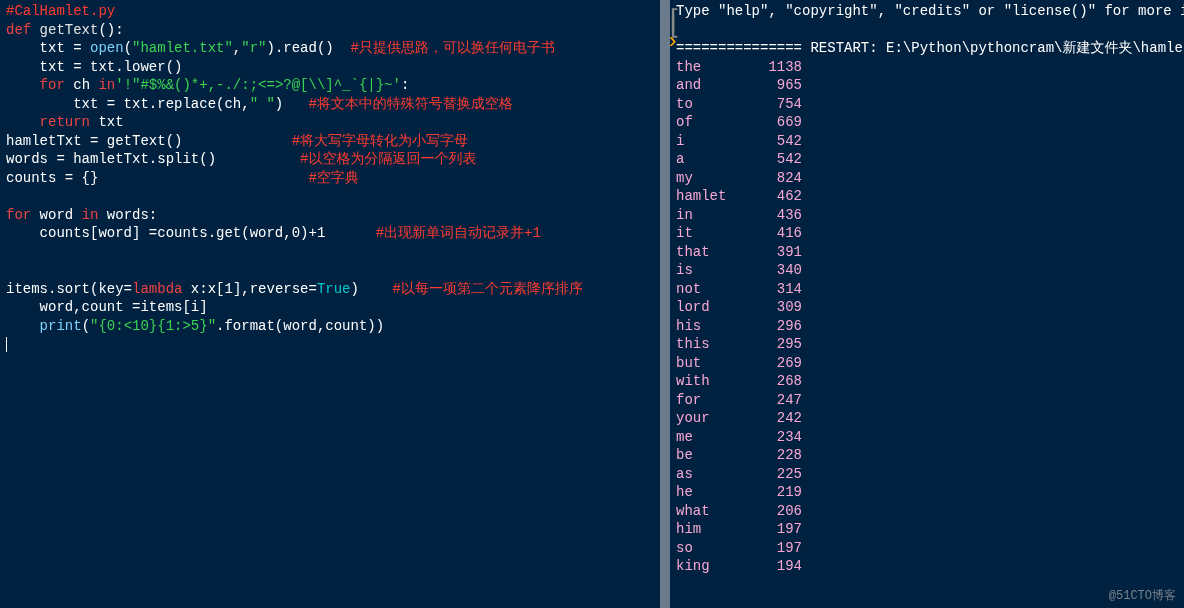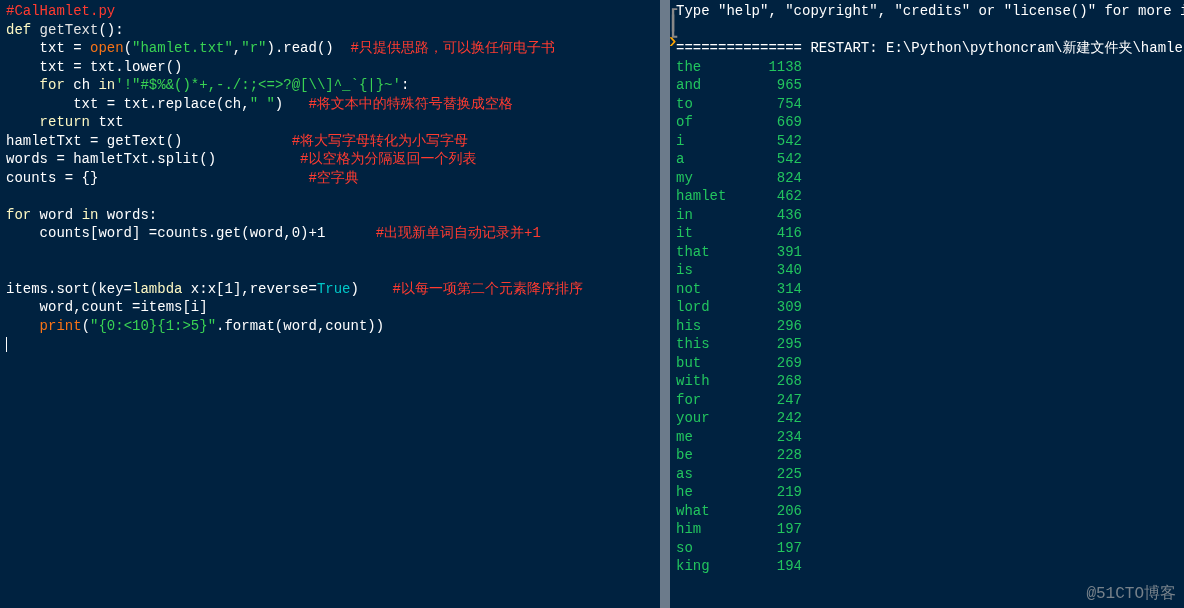--- a/index.html
+++ b/index.html
@@ -36,38 +36,38 @@
   .divider {
     position: absolute;
     left: 660px;
     top: 0;
     width: 10px;
     height: 608px;
     background: #6c7b8b;
   }
   .line { white-space: pre; line-height: 18.5px; color: #fff; }
   .tok-red     { color: #ff3b30; }
-  .tok-orange  { color: #fef9c3; }
+  .tok-orange  { color: #ef4444; }
   .tok-green   { color: #39d353; }
   .tok-olive   { color: #e5e5e5; }
-  .tok-magenta { color: #f97316; }
+  .tok-magenta { color: #7dd3fc; }
   .tok-teal    { color: #00c8c8; }
   .tok-white   { color: #ffffff; }
-  .freq-line { white-space: pre; line-height: 18.5px; color: #22c55e; }
+  .freq-line { white-space: pre; line-height: 18.5px; color: #f9a8d4; }
   .cursor {
     display: inline-block;
     width: 1px; height: 15px;
     background: #fff; vertical-align: middle;
   }
   .watermark {
     position: absolute;
     right: 8px;
     bottom: 4px;
     color: #aaa;
-    font-size: 16px;
+    font-size: 12px;
     opacity: 0.7;
   }
   .prompt {
     color: #ffa500;
     font-size: 22px;
     position: absolute;
     left: -4px;
     top: 30px;
     user-select:none;
   }

